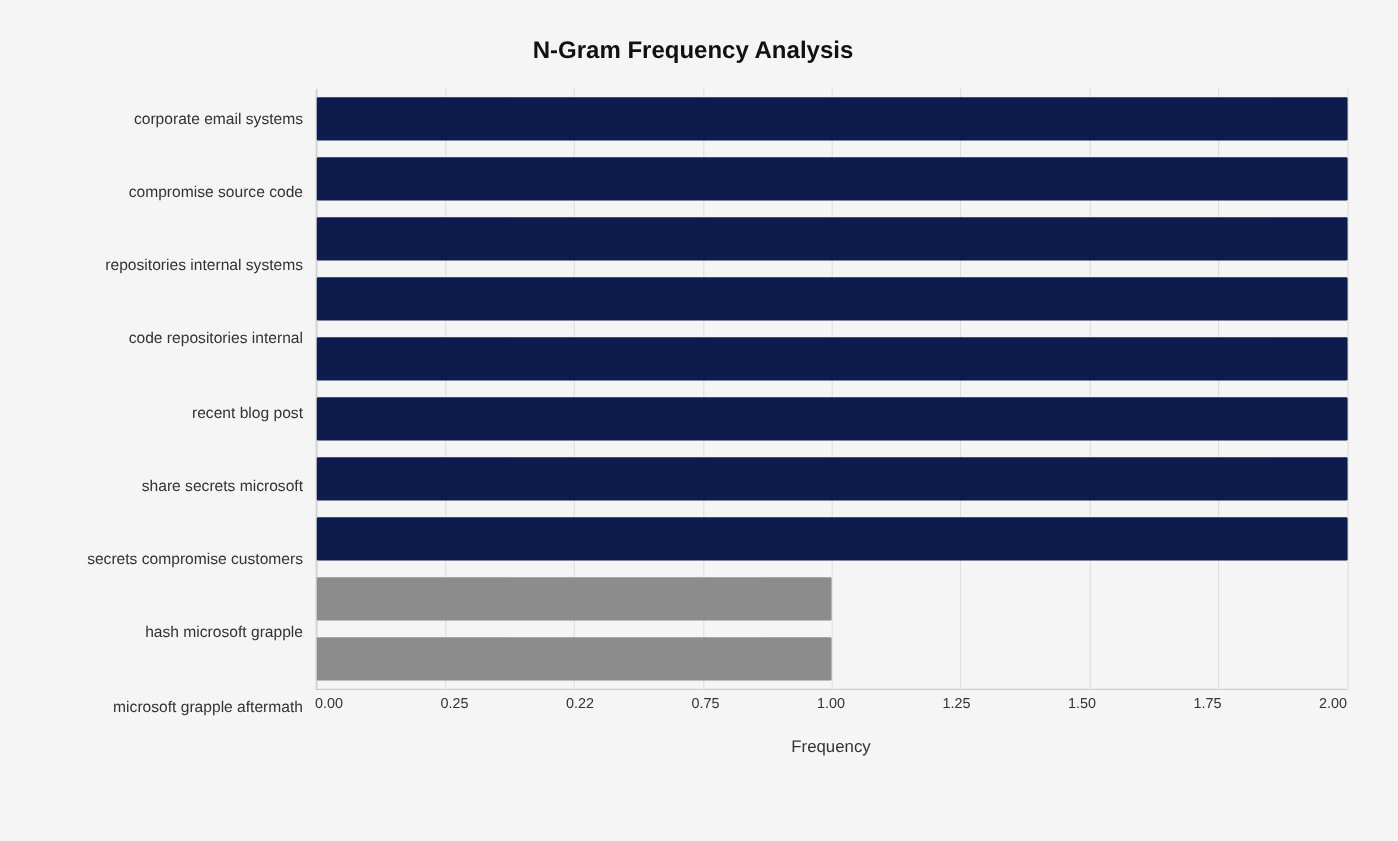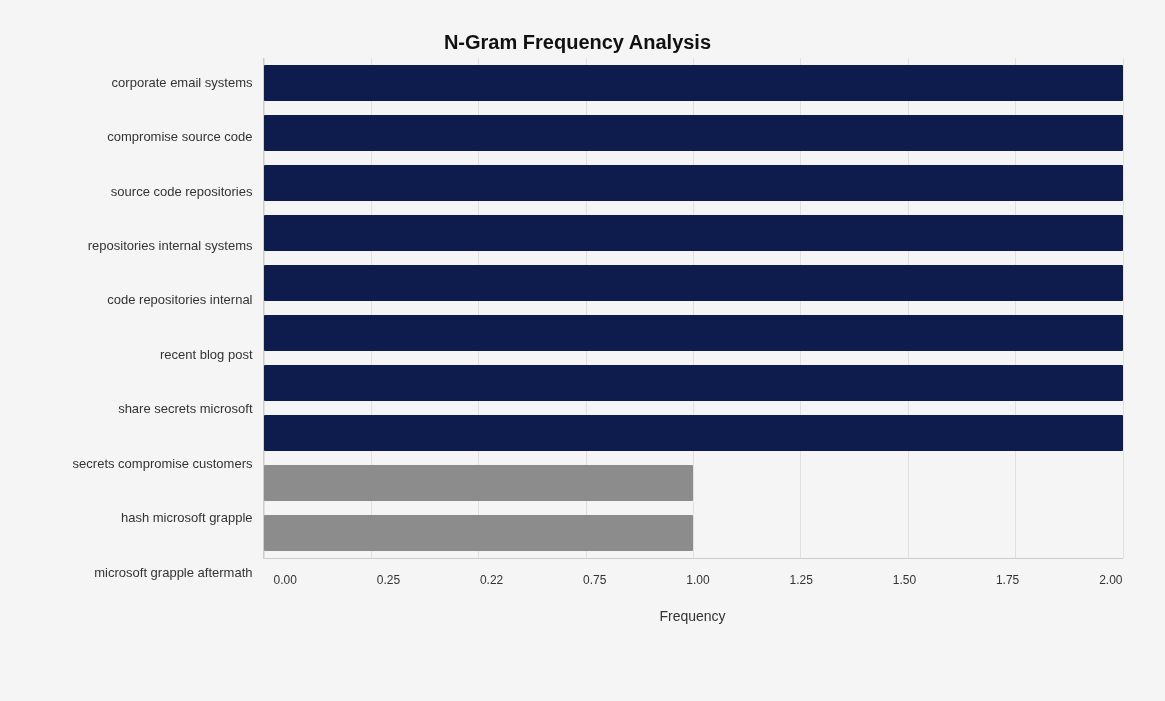--- a/index.html
+++ b/index.html
@@ -24,21 +24,21 @@
       height: 680px;
       padding: 20px 30px 60px 20px;
       position: relative;
     }
 
     .chart-title {
       text-align: center;
       font-size: 20px;
       font-weight: bold;
       color: #111;
-      margin-bottom: 4px;
+      margin-bottom: 20px;
     }
 
     .chart-area {
       display: flex;
       width: 100%;
       height: calc(100% - 60px);
     }
 
     .y-axis {
       display: flex;
@@ -112,22 +112,22 @@
       background: #0e1b4d;
     }
 
     .bar-gray {
       background: #8c8c8c;
     }
 
     .x-axis {
       display: flex;
       justify-content: space-between;
-      padding-top: 14px;
-      margin-left: 11px;
+      padding-top: 4px;
+      margin-left: 0;
     }
 
     .x-tick {
       font-size: 12px;
       color: #333;
       text-align: center;
     }
 
     .x-label {
       text-align: center;
@@ -139,21 +139,20 @@
 </head>
 <body>
 
 <div class="chart-container">
   <div class="chart-title">N-Gram Frequency Analysis</div>
 
   <div class="chart-area">
     <div class="y-axis" id="y-axis">
         <div class="y-label">corporate email systems</div>
         <div class="y-label">compromise source code</div>
-        <div class="y-label">source code repositories</div>
         <div class="y-label">repositories internal systems</div>
         <div class="y-label">code repositories internal</div>
         <div class="y-label">recent blog post</div>
         <div class="y-label">share secrets microsoft</div>
         <div class="y-label">secrets compromise customers</div>
         <div class="y-label">hash microsoft grapple</div>
         <div class="y-label">microsoft grapple aftermath</div>
       </div>
 
     <div class="plot-area">

